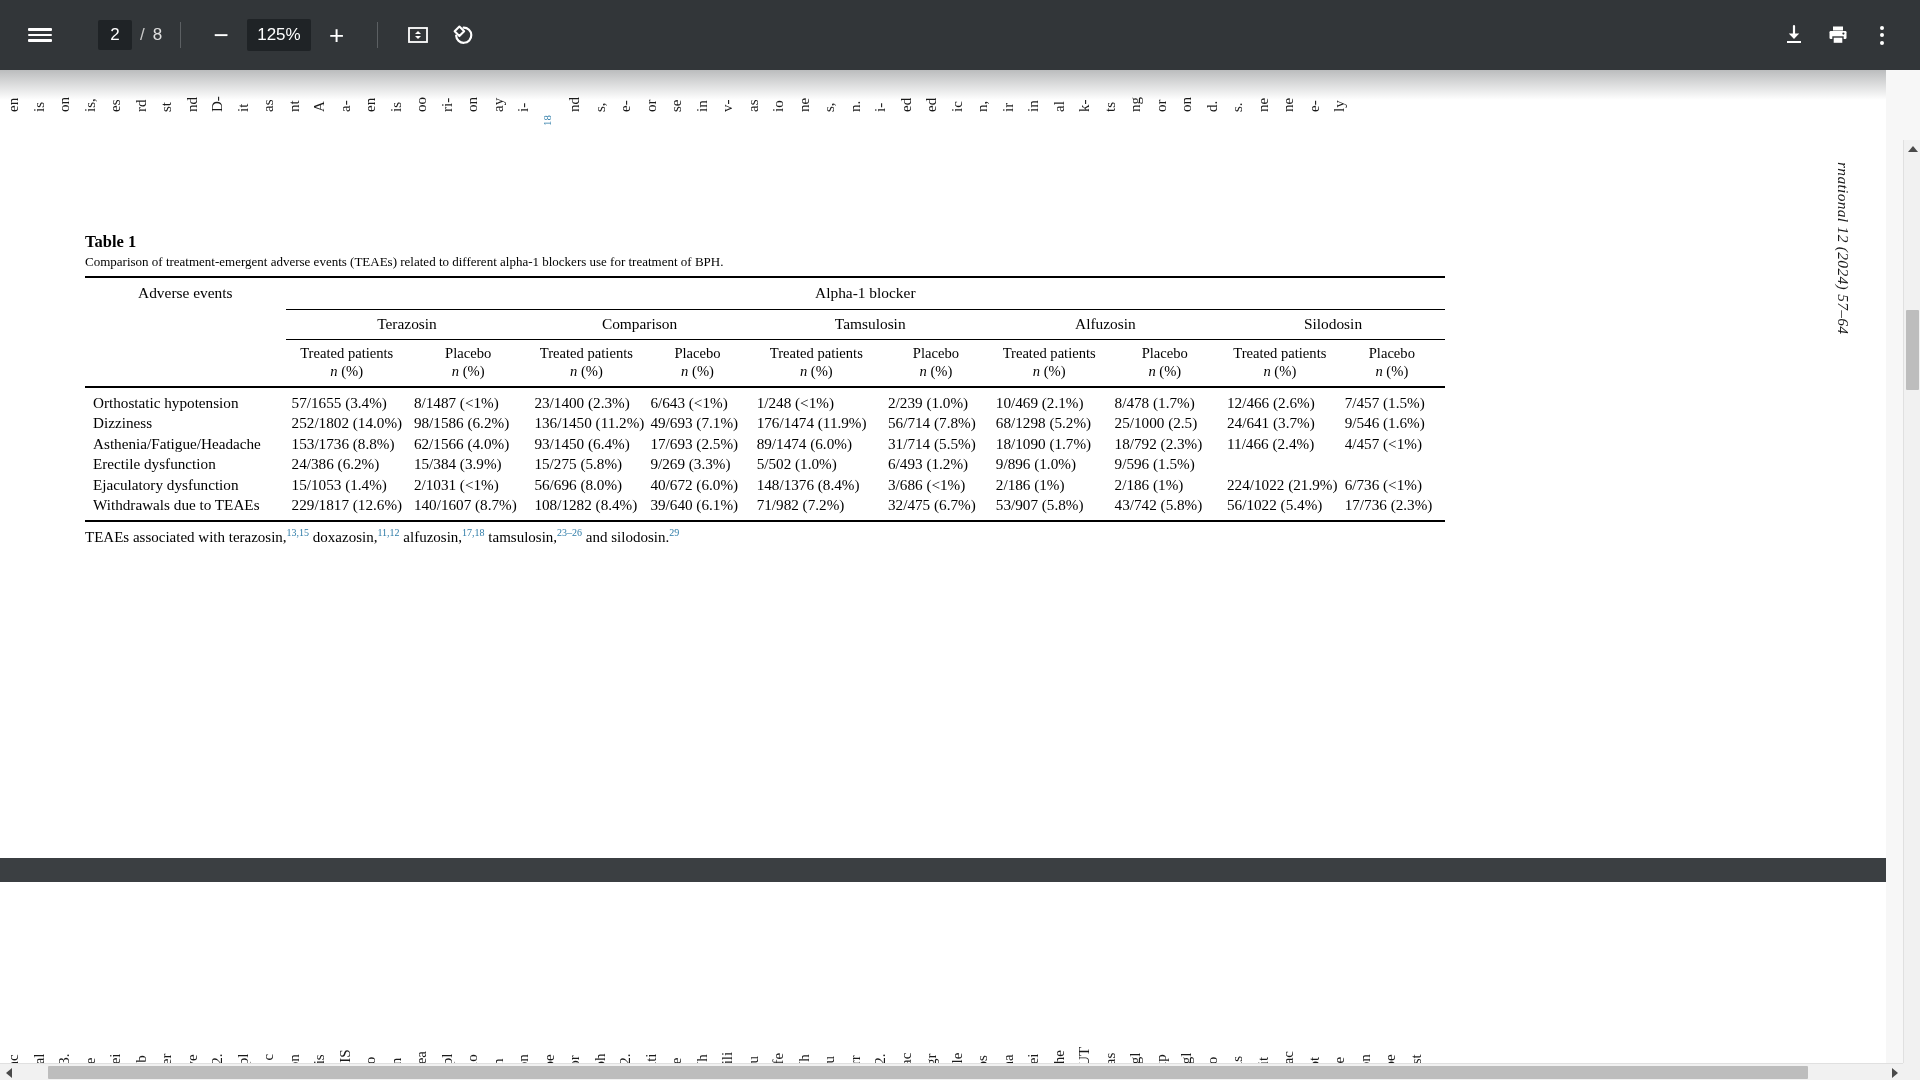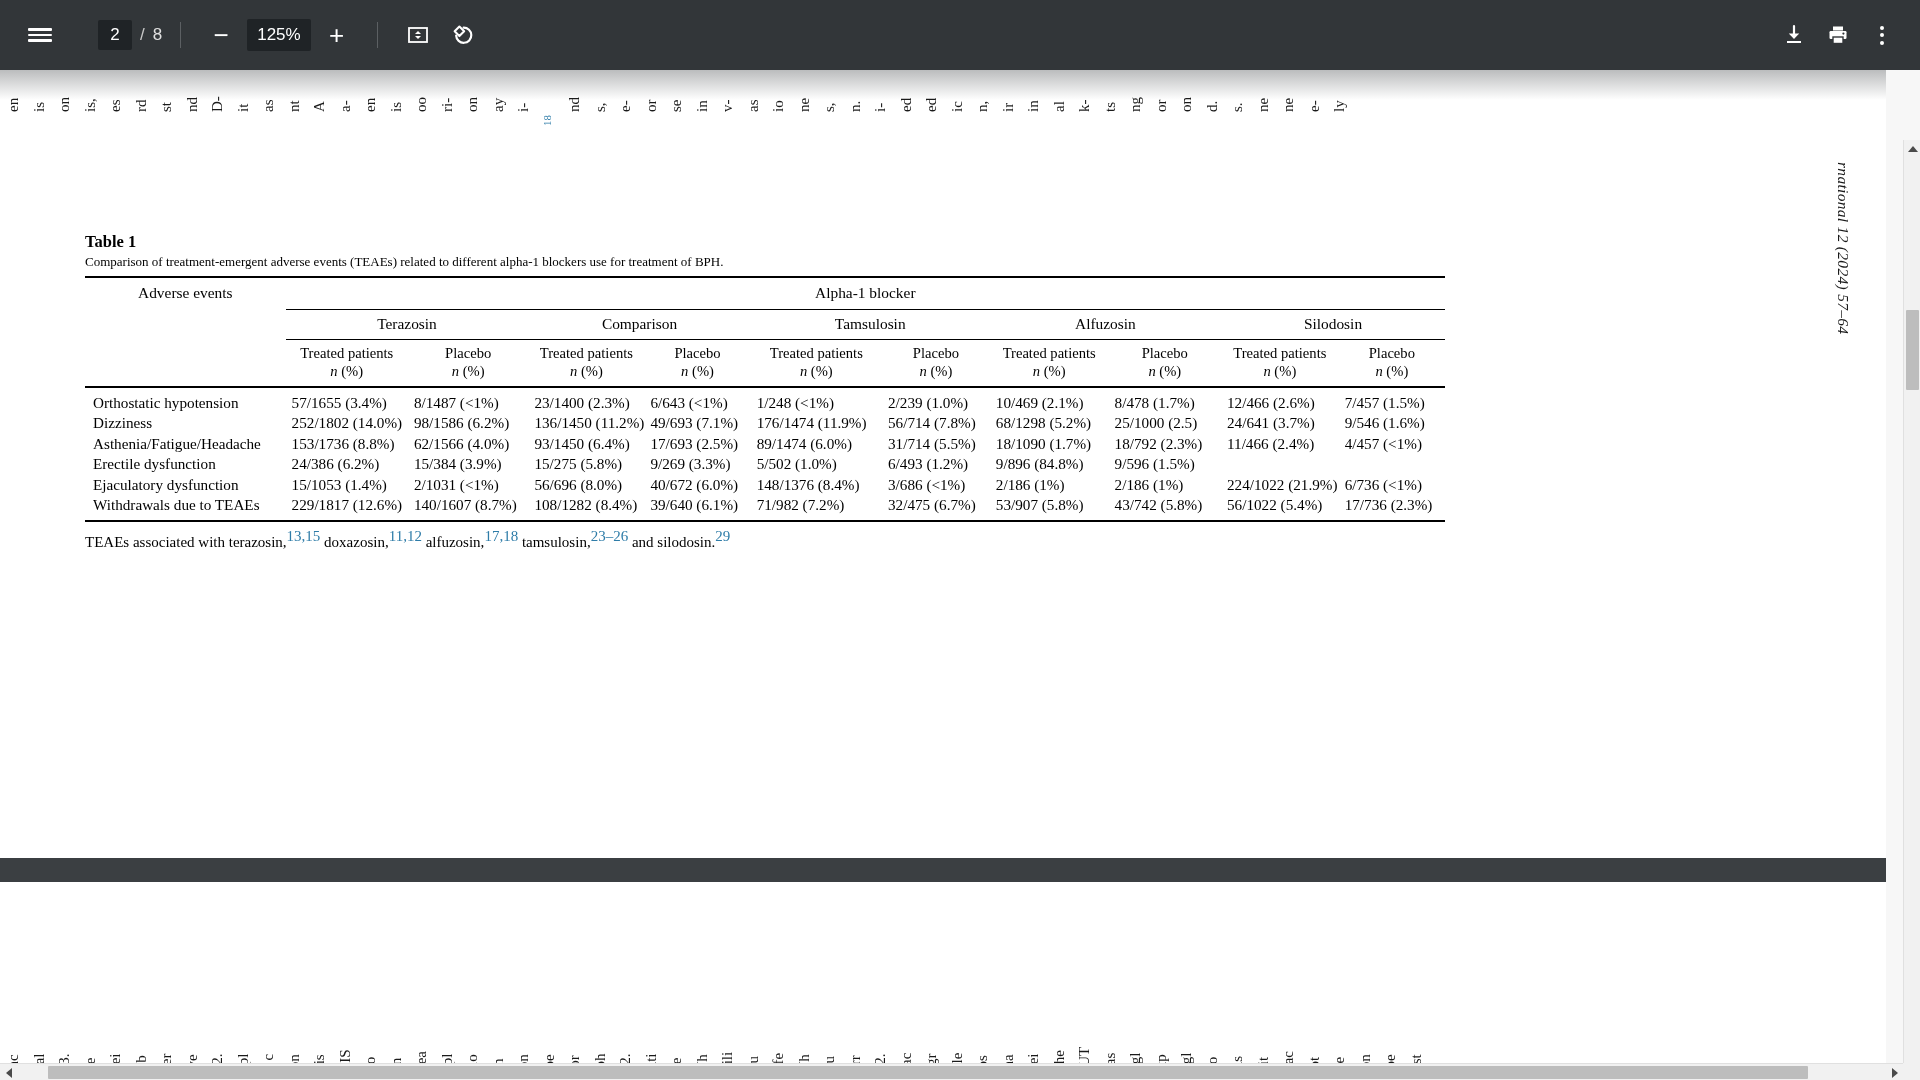--- a/index.html
+++ b/index.html
@@ -186,21 +186,21 @@
 
   .u-line td { border-bottom: 1.1px solid #000; }
 
   .footnotes {
     margin-top: 5px;
     font-family: "Liberation Serif", serif;
     font-size: 15px;
     line-height: 1.25;
     color: #000;
   }
-  .footnotes sup { font-size: 15px; color: #2e7ca8; vertical-align: super; }
+  .footnotes sup { font-size: 10px; color: #2e7ca8; vertical-align: super; }
 
   
   .vscroll {
     position: absolute; top: 70px; right: 0;
     width: 17px; height: 1010px;
     background: #f1f1f1;
     border-left: 1px solid #e0e0e0;
     z-index: 40;
   }
   .vscroll .arrow {
@@ -476,21 +476,21 @@
               <td class="val">4/457 (&lt;1%)</td>
             </tr>
             <tr>
               <td class="ae-name">Erectile dysfunction</td>
               <td class="val">24/386 (6.2%)</td>
               <td class="val">15/384 (3.9%)</td>
               <td class="val">15/275 (5.8%)</td>
               <td class="val">9/269 (3.3%)</td>
               <td class="val">5/502 (1.0%)</td>
               <td class="val">6/493 (1.2%)</td>
-              <td class="val">9/896 (84.8%)</td>
+              <td class="val">9/896 (1.0%)</td>
               <td class="val">9/596 (1.5%)</td>
               <td class="val"></td>
               <td class="val"></td>
             </tr>
             <tr>
               <td class="ae-name">Ejaculatory dysfunction</td>
               <td class="val">15/1053 (1.4%)</td>
               <td class="val">2/1031 (&lt;1%)</td>
               <td class="val">56/696 (8.0%)</td>
               <td class="val">40/672 (6.0%)</td>

